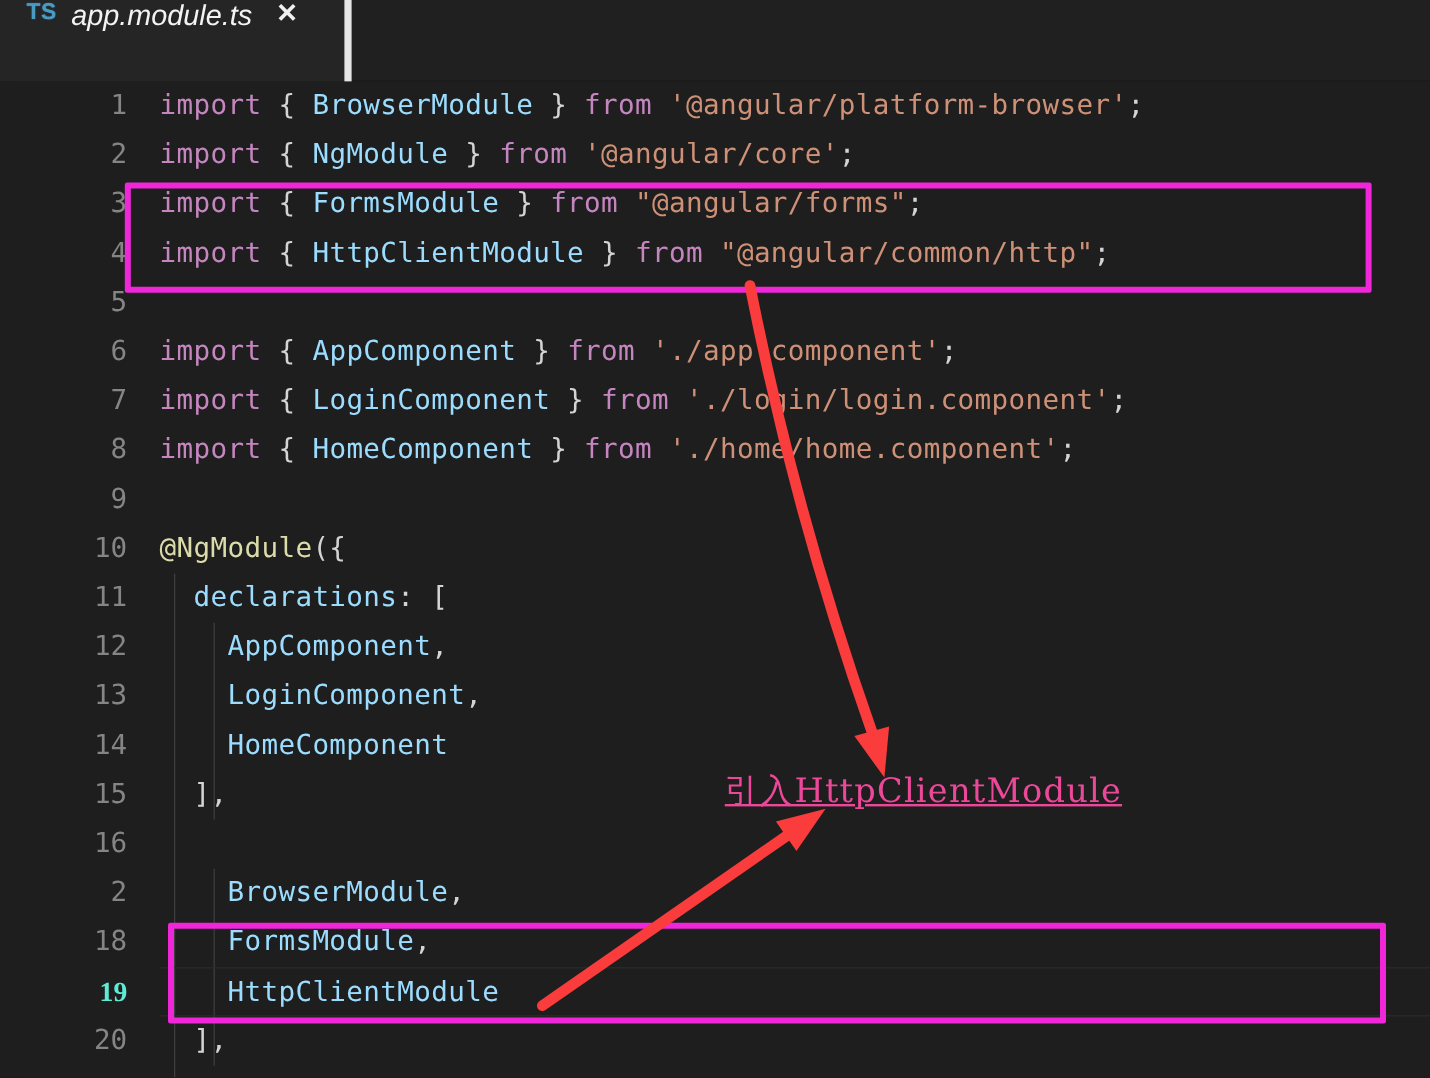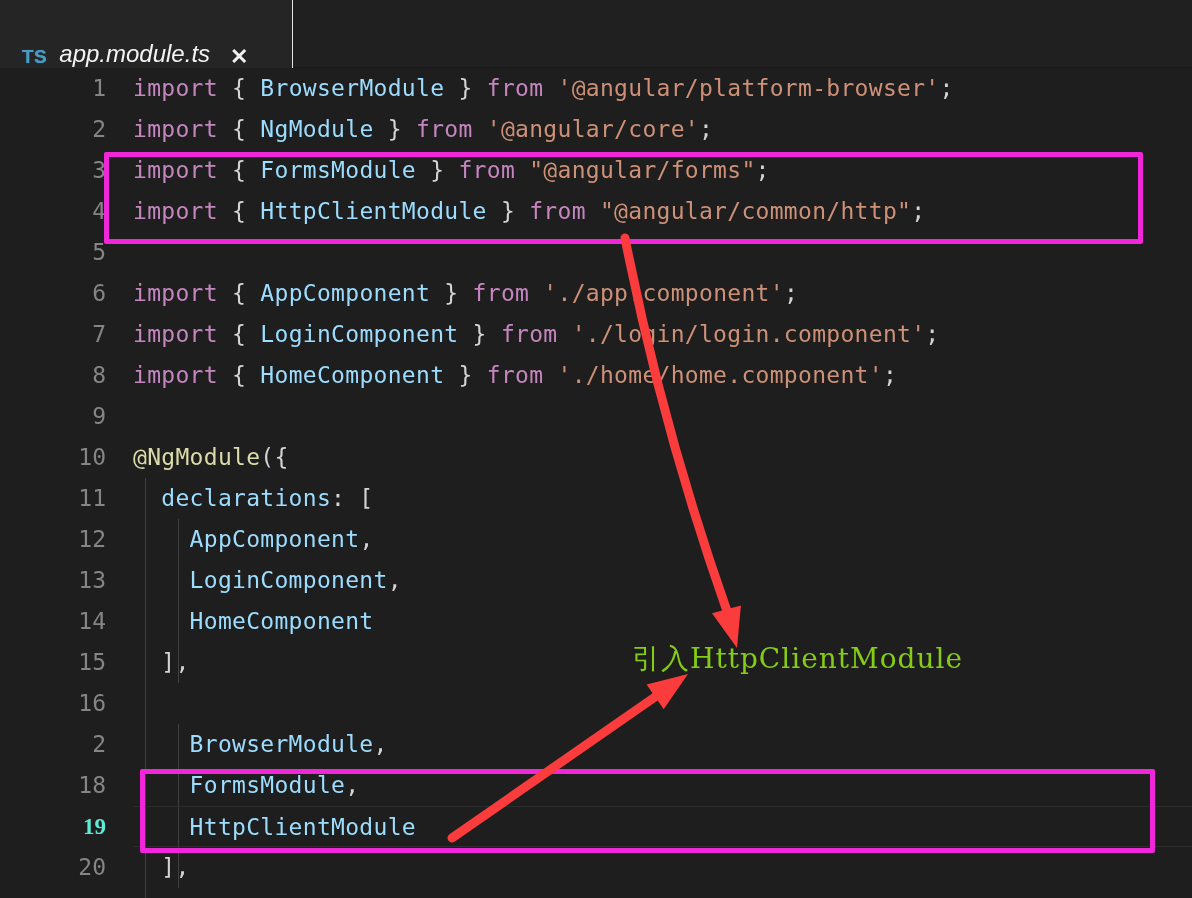--- a/index.html
+++ b/index.html
@@ -26,23 +26,23 @@
     width: 1192px; height: 68px;
     background: #202020;
     border-bottom: 1px solid #1a1a1a;
   }
   .tab-active {
     position: absolute;
     left: 0; top: 0;
     width: 293px; height: 68px;
     background: #252526;
     display: flex;
-    align-items: flex-end;
+    align-items: flex-start;
     padding-left: 22px;
-    border-right: 1px solid #e5e5e5;
+    border-right: 6px solid #e5e5e5;
   }
   .tab-ts-icon {
     font-family: "Liberation Sans", sans-serif;
     font-weight: bold;
     font-size: 19px;
     color: #4a9bc4;
     letter-spacing: 0.5px;
     margin-right: 12px;
     text-shadow: 0 0 1px #3e8cb5;
   }
@@ -212,15 +212,15 @@
       <g>
         <path d="M 625 238 Q 662.2245168852551 427.39611478483863 726.4593779004941 609.4137941000231" stroke="#fa3c3c" stroke-width="9" fill="none" stroke-linecap="round"></path>
         <polygon points="737,648 711.9895506880029,613.3665273873378 740.9292051129854,605.4610608127084" fill="#fa3c3c"></polygon>
       </g>
       <g>
         <path d="M 452 838 Q 553.5762242254245 767.4131323179253 655.1524484508492 696.8262646358505" stroke="#fa3c3c" stroke-width="9" fill="none" stroke-linecap="round"></path>
         <polygon points="688,674 663.7122976892931,709.1440964667821 646.5925992124053,684.5084328049189" fill="#fa3c3c"></polygon>
       </g>
     </svg>
 
-  <div class="annot" id="annot-note" style="left: 632px; top: 640px; color: #84cc16;">引入HttpClientModule</div>
+  <div class="annot" id="annot-note" style="left: 604px; top: 640px; color: #ec4899; text-decoration: underline;">引入HttpClientModule</div>
 
 </div>
 
 </body></html>

